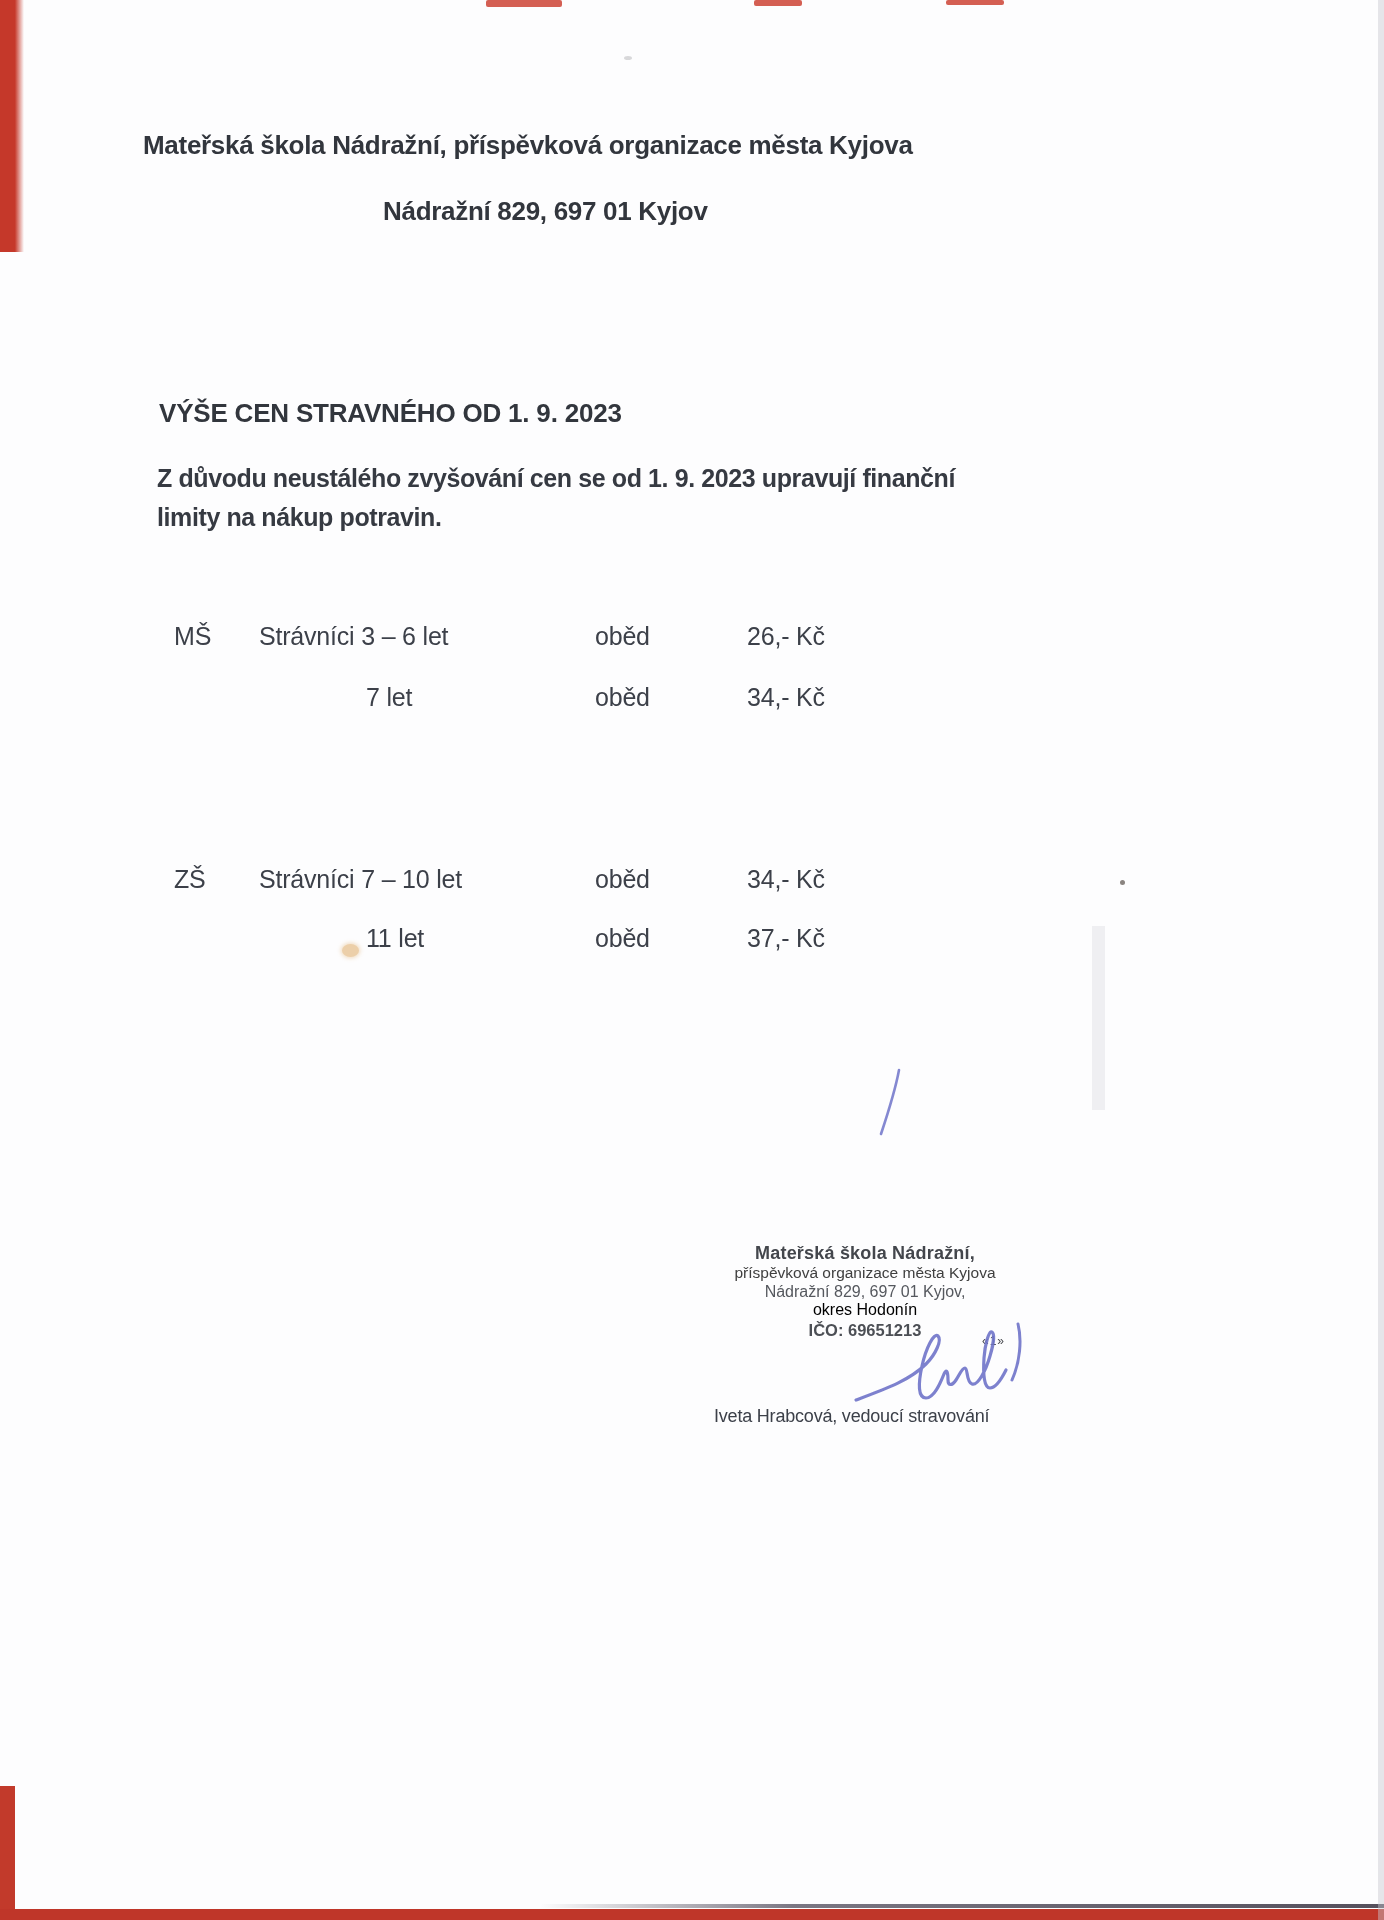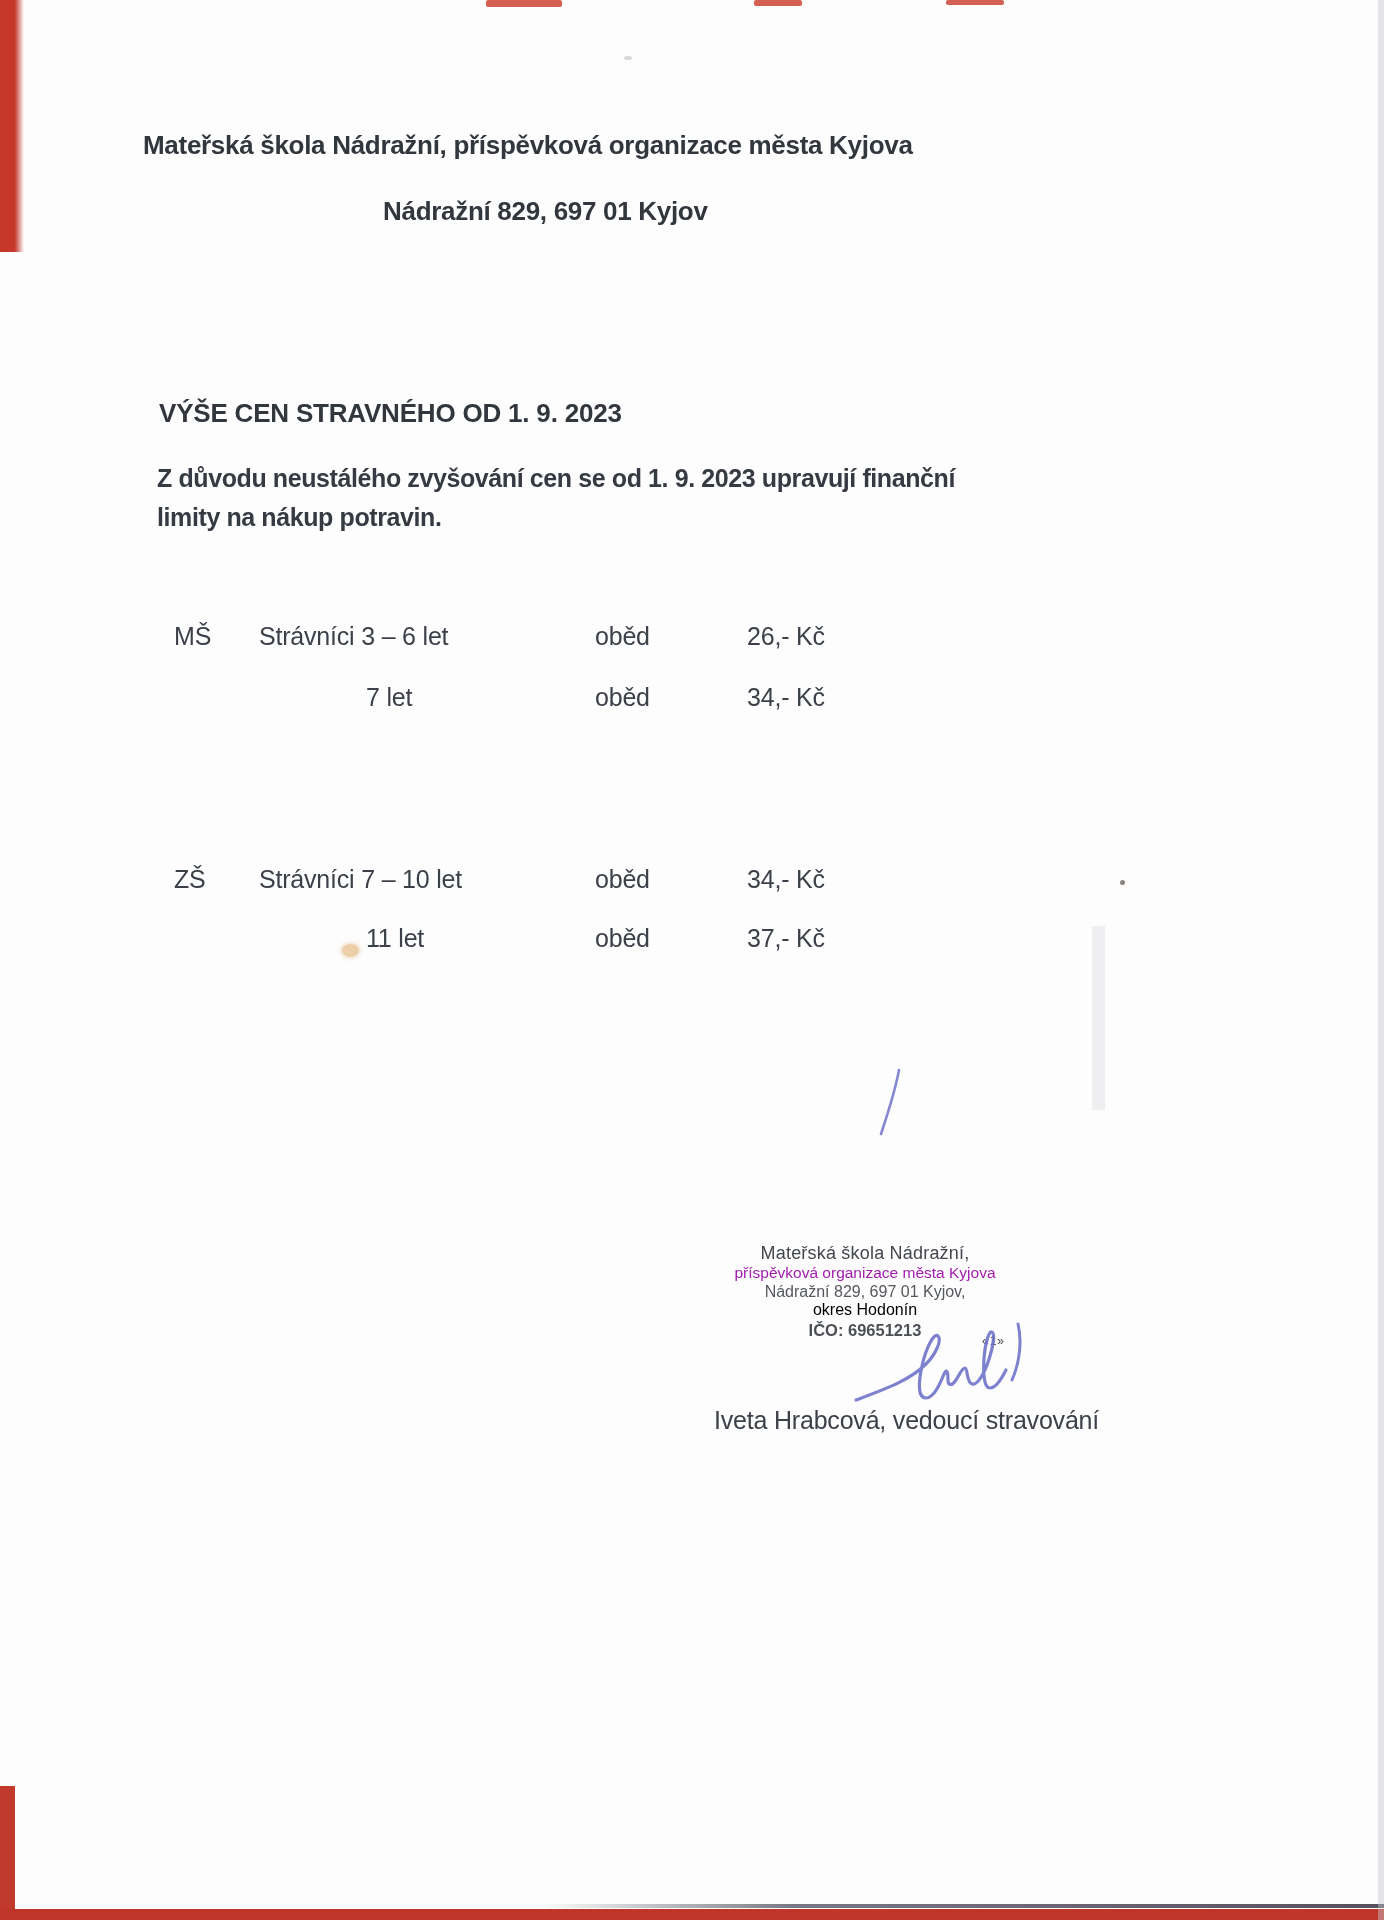--- a/index.html
+++ b/index.html
@@ -16,27 +16,27 @@
   .para-line{font-weight:bold;font-size:25px;letter-spacing:-0.4px;color:#363a42;white-space:nowrap;}
   .row{position:absolute;left:0;width:100%;height:32px;font-size:25px;color:#3c4049;}
   .row span{position:absolute;white-space:nowrap;letter-spacing:-0.2px;}
   .c-group{left:174px;}
   .c-cat{left:251px;margin-left:8px;}
   .c-sub{left:366px;}
   .c-meal{left:595px;text-align:right;}
   .c-price{left:747px;}
   
   .stamp{left:700px;top:1243px;width:330px;text-align:center;line-height:1.18;}
-  .stamp .s1{font-size:18px;font-weight:normal;color:#43464c;letter-spacing:0.2px;}
-  .stamp .s2{font-size:15.5px;color:#a21caf;}
+  .stamp .s1{font-size:18px;font-weight:bold;color:#43464c;letter-spacing:0.2px;}
+  .stamp .s2{font-size:15.5px;color:#404040;}
   .stamp .s3{font-size:16px;color:#55585e;}
   .stamp .s4{font-size:16px;color:#000000;}
   .stamp .s5{font-size:16.5px;font-weight:600;color:#4c4f55;margin-top:1px;}
   .page-marker{left:982px;top:1334px;font-size:12px;color:#44464c;letter-spacing:1px;}
-  .caption{left:714px;top:1406px;font-size:25px;color:#3c4049;white-space:nowrap;letter-spacing:-0.2px;}
+  .caption{left:714px;top:1406px;font-size:18px;color:#3c4049;white-space:nowrap;letter-spacing:-0.2px;}
   
   .edge-red-topleft{left:0;top:0;width:24px;height:252px;
     background:linear-gradient(to right,#c5382a 0%,#c5382a 62%,rgba(197,56,42,0) 100%);}
   .edge-red-bottomleft{left:0;top:1786px;width:15px;height:134px;background:#c23a2b;}
   .edge-red-bottom{left:0;top:1909px;width:1384px;height:11px;background:#bf3629;}
   .edge-darkline-bottom{left:540px;top:1904px;width:844px;height:4px;
     background:linear-gradient(to right,rgba(90,85,100,0),rgba(90,85,100,.8) 30%,#55505c);}
   .dash{top:0;background:#cc4335;opacity:.85;border-radius:2px;}
   .dash1{left:486px;width:76px;height:7px;}
   .dash2{left:754px;width:48px;height:6px;}

